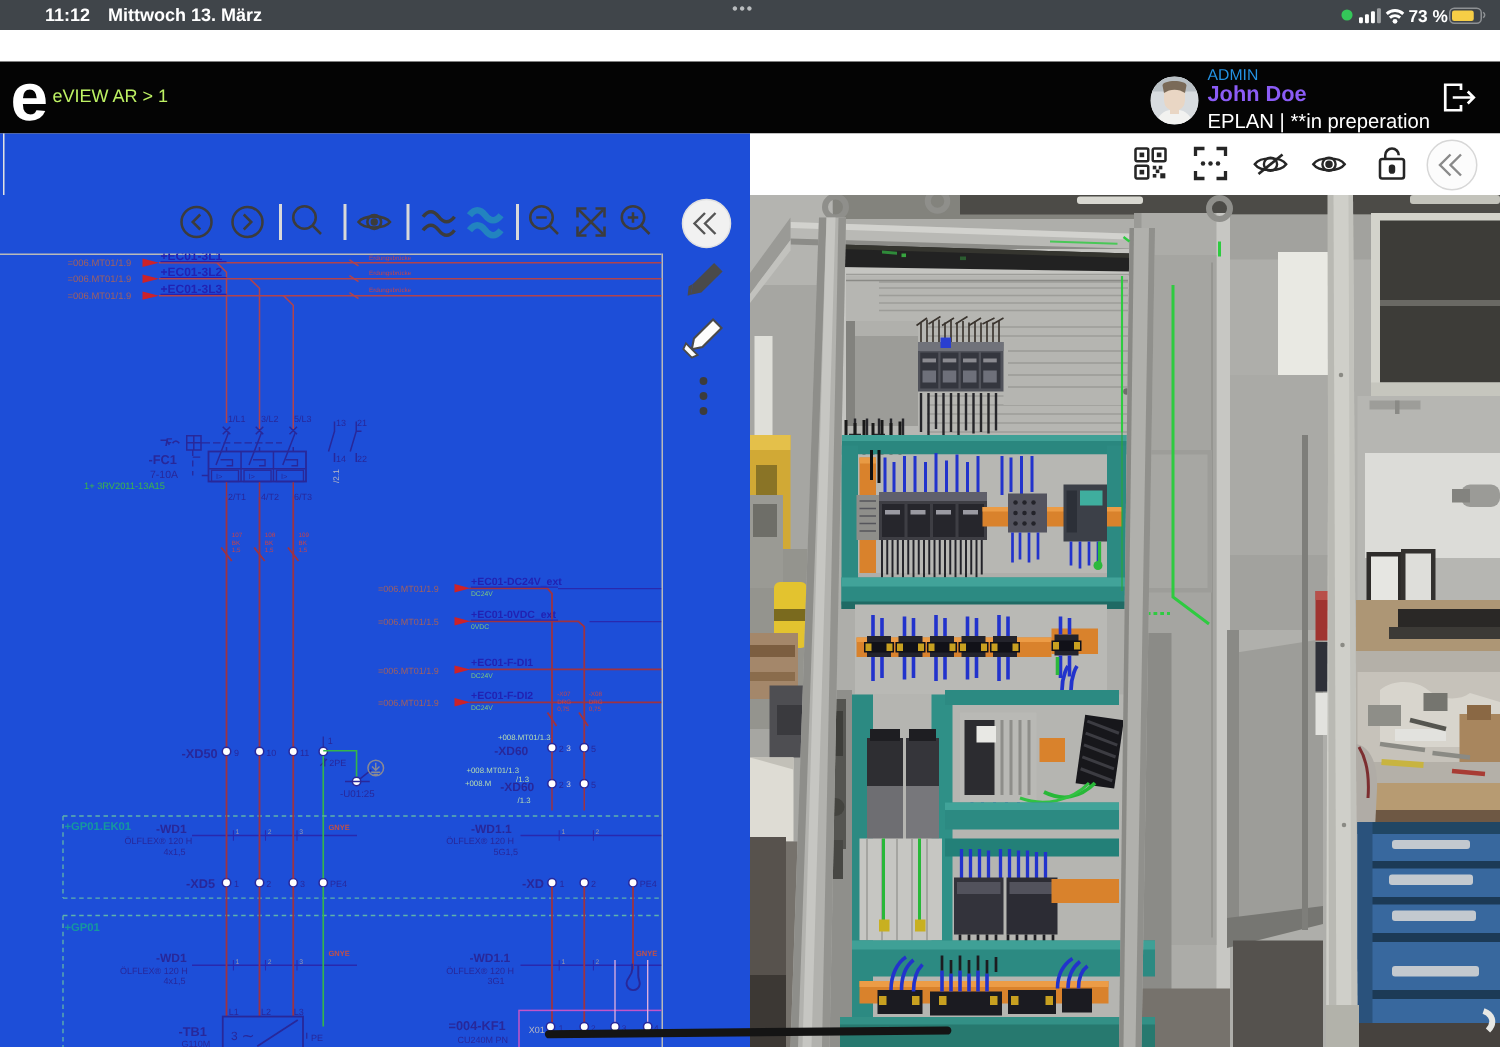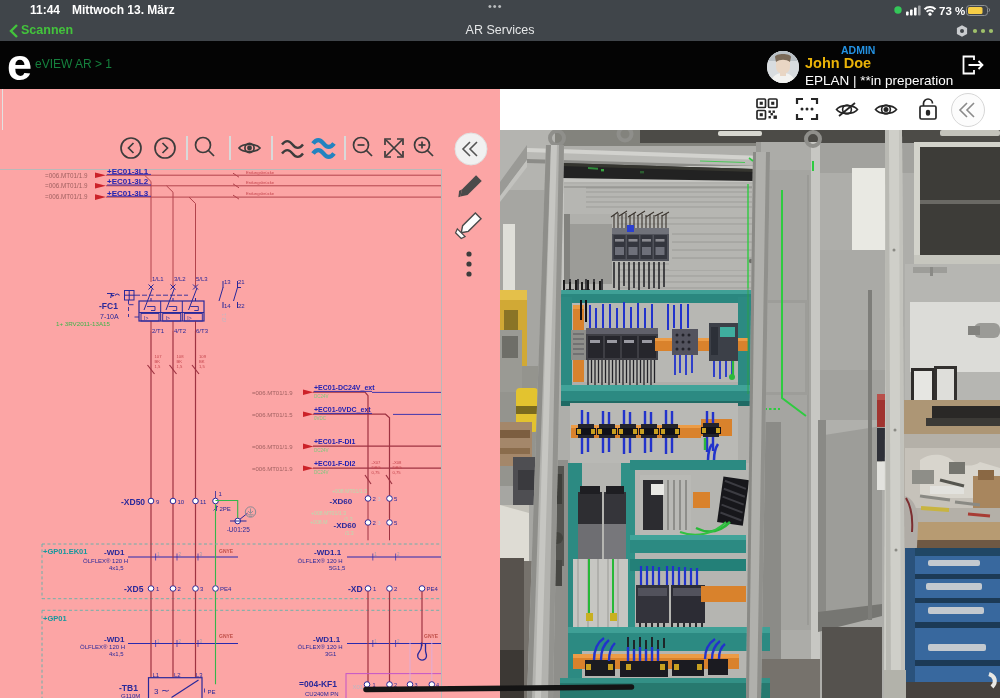--- a/index.html
+++ b/index.html
@@ -1,77 +1,61 @@
 <!DOCTYPE html>
 <html><head><meta charset="utf-8">
 <style>
 html,body{margin:0;padding:0;background:#fff;}
 #app{position:relative;width:1000px;height:698px;overflow:hidden;font-family:"Liberation Sans",sans-serif;background:#fff;}
 .abs{position:absolute;}
 #status{left:0;top:0;width:1000px;height:20px;background:#40454a;color:#fff;}
 #nav{left:0;top:20px;width:1000px;height:21px;background:#40454a;}
 #appbar{left:0;top:41px;width:1000px;height:48px;background:#040404;}
-#leftpane{left:0;top:89px;width:500px;height:609px;background:#fca5a5;}
+#leftpane{left:0;top:89px;width:500px;height:609px;background:#1d4ed8;}
 #rightbar{left:500px;top:89px;width:500px;height:41px;background:#fff;}
 #arview{left:500px;top:130px;width:500px;height:568px;}
 </style></head>
 <body>
 <div id="app">
 <div class="abs" id="status">
-  <div class="abs" style="left:30px;top:3px;font-size:12px;font-weight:bold;letter-spacing:0px;">11:44</div>
+  <div class="abs" style="left:30px;top:3px;font-size:12px;font-weight:bold;letter-spacing:0px;">11:12</div>
   <div class="abs" style="left:72px;top:3px;font-size:12px;font-weight:bold;text-align:center;">Mittwoch 13. März</div>
   <div class="abs" style="left:488px;top:0px;font-size:11px;color:#b9bcbe;letter-spacing:1px;">•••</div>
   <svg class="abs" style="left:890px;top:2px;" width="105" height="16" viewBox="0 0 105 16">
     <circle cx="8" cy="8" r="3.7" fill="#34c759"></circle>
     <rect x="16" y="9.5" width="2.6" height="4" rx="0.8" fill="#fff"></rect>
     <rect x="20" y="7.5" width="2.6" height="6" rx="0.8" fill="#fff"></rect>
     <rect x="24" y="5.5" width="2.6" height="8" rx="0.8" fill="#fff"></rect>
     <rect x="28" y="3.5" width="2.6" height="10" rx="0.8" fill="#9a9da0"></rect>
     <g fill="none" stroke="#fff">
           <path d="M34.5 7.2a8.2 8.2 0 0 1 11 0" stroke-width="2"></path>
           <path d="M36.6 9.8a5.2 5.2 0 0 1 6.8 0" stroke-width="2"></path>
         </g>
     <circle cx="40" cy="12.2" r="1.6" fill="#fff"></circle>
     <text x="49" y="12.5" font-family="Liberation Sans,sans-serif" font-size="11.5" font-weight="bold" fill="#fff">73 %</text>
     <rect x="76.5" y="3.5" width="21" height="10" rx="3" fill="none" stroke="#8e9194" stroke-width="1"></rect>
     <rect x="78" y="5" width="14.5" height="7" rx="1.5" fill="#f7ce46"></rect>
     <path d="M98.8 6.2 q2 1.8 0 3.6" stroke="#8e9194" stroke-width="1" fill="none"></path>
   </svg>
 </div>
-<div class="abs" id="nav">
-  <svg class="abs" style="left:8px;top:4px" width="12" height="14" viewBox="0 0 12 14">
-        <path d="M9 1 3 7l6 6" stroke="#43c33c" stroke-width="2.4" fill="none"></path>
-      </svg>
-  <div class="abs" style="left:21px;top:3px;font-size:12.5px;font-weight:bold;color:#43c33c;">Scannen</div>
-  <div class="abs" style="left:0;top:3px;width:1000px;text-align:center;font-size:12.5px;color:#e4e6e7;">AR Services</div>
-  <svg class="abs" style="left:955px;top:4px" width="14" height="14" viewBox="0 0 14 14">
-        <path d="M7 1.2 12.1 4.1v5.8L7 12.8 1.9 9.9V4.1Z" fill="#c9cccf"></path>
-        <circle cx="7" cy="7" r="2" fill="#3f4448"></circle>
-      </svg>
-  <svg class="abs" style="left:972px;top:8px" width="24" height="6" viewBox="0 0 24 6">
-        <circle cx="3" cy="3" r="2.1" fill="#9fc16b"></circle>
-        <circle cx="11" cy="3" r="2.1" fill="#9fc16b"></circle>
-        <circle cx="19" cy="3" r="2.1" fill="#9fc16b"></circle>
-      </svg>
-</div>
 <div class="abs" id="appbar">
   <div class="abs" style="left:7px;top:-2px;color:#fff;font-size:45px;font-weight:bold;font-family:'Liberation Sans',sans-serif;">e</div>
-  <div class="abs" style="left:35px;top:16px;color:#15803d;font-size:12px;">eVIEW AR &gt; 1</div>
+  <div class="abs" style="left:35px;top:16px;color:#bef264;font-size:12px;">eVIEW AR &gt; 1</div>
   <div class="abs" style="left:767px;top:10px;width:32px;height:32px;border-radius:50%;background:#cfd4d8;overflow:hidden;">
     <svg width="32" height="32" viewBox="0 0 32 32">
           <rect width="32" height="32" fill="#d8dcdf"></rect>
           <rect x="0" y="0" width="32" height="10" fill="#b9c0c5"></rect>
           <path d="M9 8h14v8a7 7 0 0 1-14 0z" fill="#e9d6c4"></path>
           <path d="M8 6c0-4 16-4 16 0l-1 5c-4-3-10-3-14 0z" fill="#7a6a58"></path>
           <path d="M4 32c1-8 7-10 12-10s11 2 12 10z" fill="#f2f2f0"></path>
           <path d="M13 21h6v4h-6z" fill="#e9d6c4"></path>
         </svg>
   </div>
-  <div class="abs" style="left:805px;top:3px;color:#2492e2;font-size:10.5px;font-weight:bold;margin-left:36px;">ADMIN</div>
-  <div class="abs" style="left:805px;top:14px;color:#eab308;font-size:14.5px;font-weight:bold;">John Doe</div>
+  <div class="abs" style="left:805px;top:3px;color:#2492e2;font-size:10.5px;font-weight:normal;">ADMIN</div>
+  <div class="abs" style="left:805px;top:14px;color:#8b5cf6;font-size:14.5px;font-weight:bold;">John Doe</div>
   <div class="abs" style="left:805px;top:32px;color:#fff;font-size:13.5px;text-align:right;">EPLAN | **in preperation</div>
   <svg class="abs" style="left:958px;top:11px" width="26" height="26" viewBox="0 0 26 26" fill="none" stroke="#fff" stroke-width="1.8">
     <path d="M16 8V4.5H5.5v17H16V18"></path>
         <path d="M10.5 13H24M20.5 9l4 4-4 4"></path>
   </svg>
 </div>
 <div class="abs" id="leftpane">
   <div class="abs" style="left:2px;top:0;width:1px;height:41px;background:#e2e2e2;"></div>
   <svg class="abs" style="left:0;top:0" width="500" height="80" viewBox="0 0 500 80">
 

